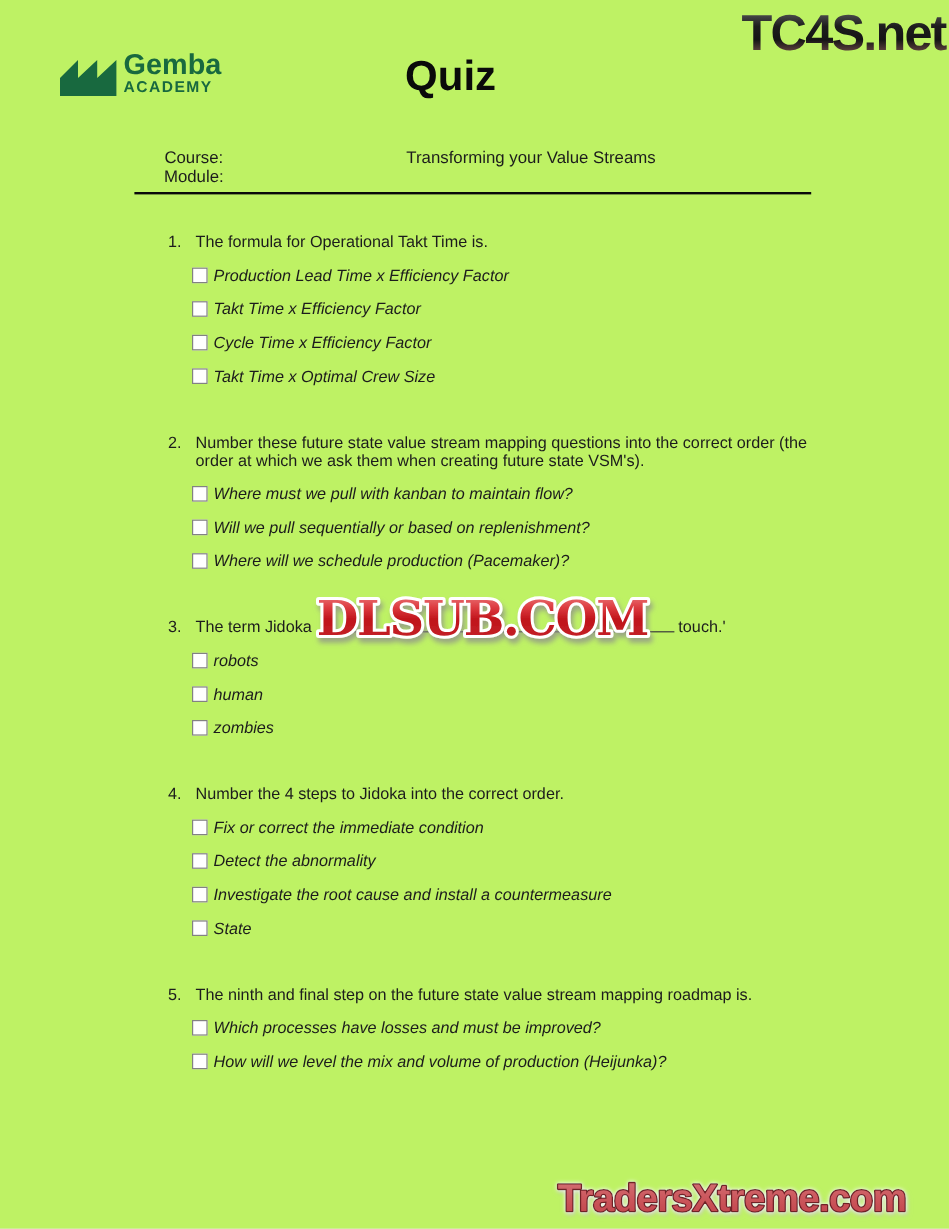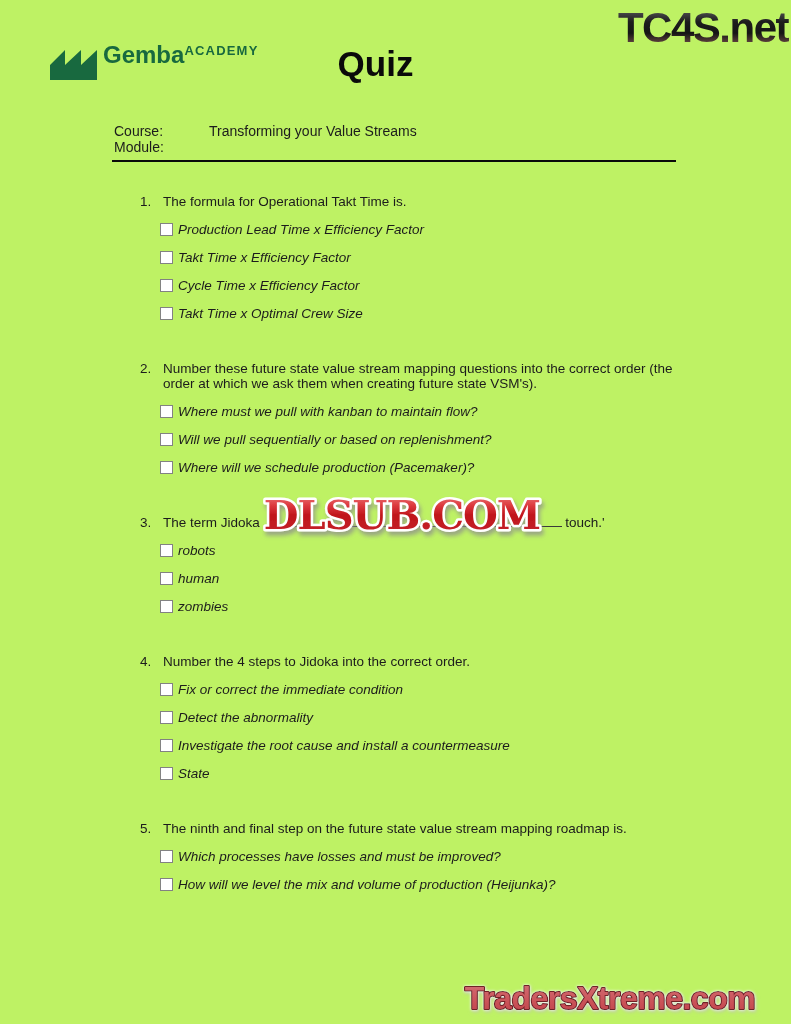--- a/index.html
+++ b/index.html
@@ -14,35 +14,35 @@
     overflow: hidden;
     margin: 0 auto;
   }
 
   
   .tc4s { position: absolute; left: 578px; top: 0; }
 
   
   .gemba-logo { position: absolute; left: 50px; top: 44px; display: flex; align-items: flex-start; }
   .gemba-icon { display: block; margin-right: 5px; margin-top: 3px; }
-  .gemba-text { display: flex; }
+  .gemba-text { display: flex; flex-direction: column; }
   .gemba-name { font-size: 24px; font-weight: bold; color: #18693f; line-height: 22px; letter-spacing: 0; }
   .gemba-sub { font-size: 13px; font-weight: bold; color: #18693f; letter-spacing: 1.2px; line-height: 14px; }
 
   
   .quiz-title {
     position: absolute; left: 3px; top: 44px; width: 745px;
     text-align: center; font-size: 35px; font-weight: bold; color: #0a0a0a;
   }
 
   
   .header-info {
     position: absolute; left: 112px; top: 123px; width: 564px;
     border-bottom: 2px solid #0a0a0a; padding-bottom: 5px; padding-left: 2px;
-    font-size: 14px; line-height: 16px;
+    font-size: 14px; line-height: 16px; text-align: center;
   }
   .header-row { display: flex; }
   .header-label { width: 95px; }
   .header-value { flex: 1; }
 
   
   .questions { position: absolute; left: 140px; top: 194px; width: 545px; font-size: 13.5px; }
   .question { margin-top: 40px; }
   .question:first-child { margin-top: 0; }
   .q-head { display: flex; }

